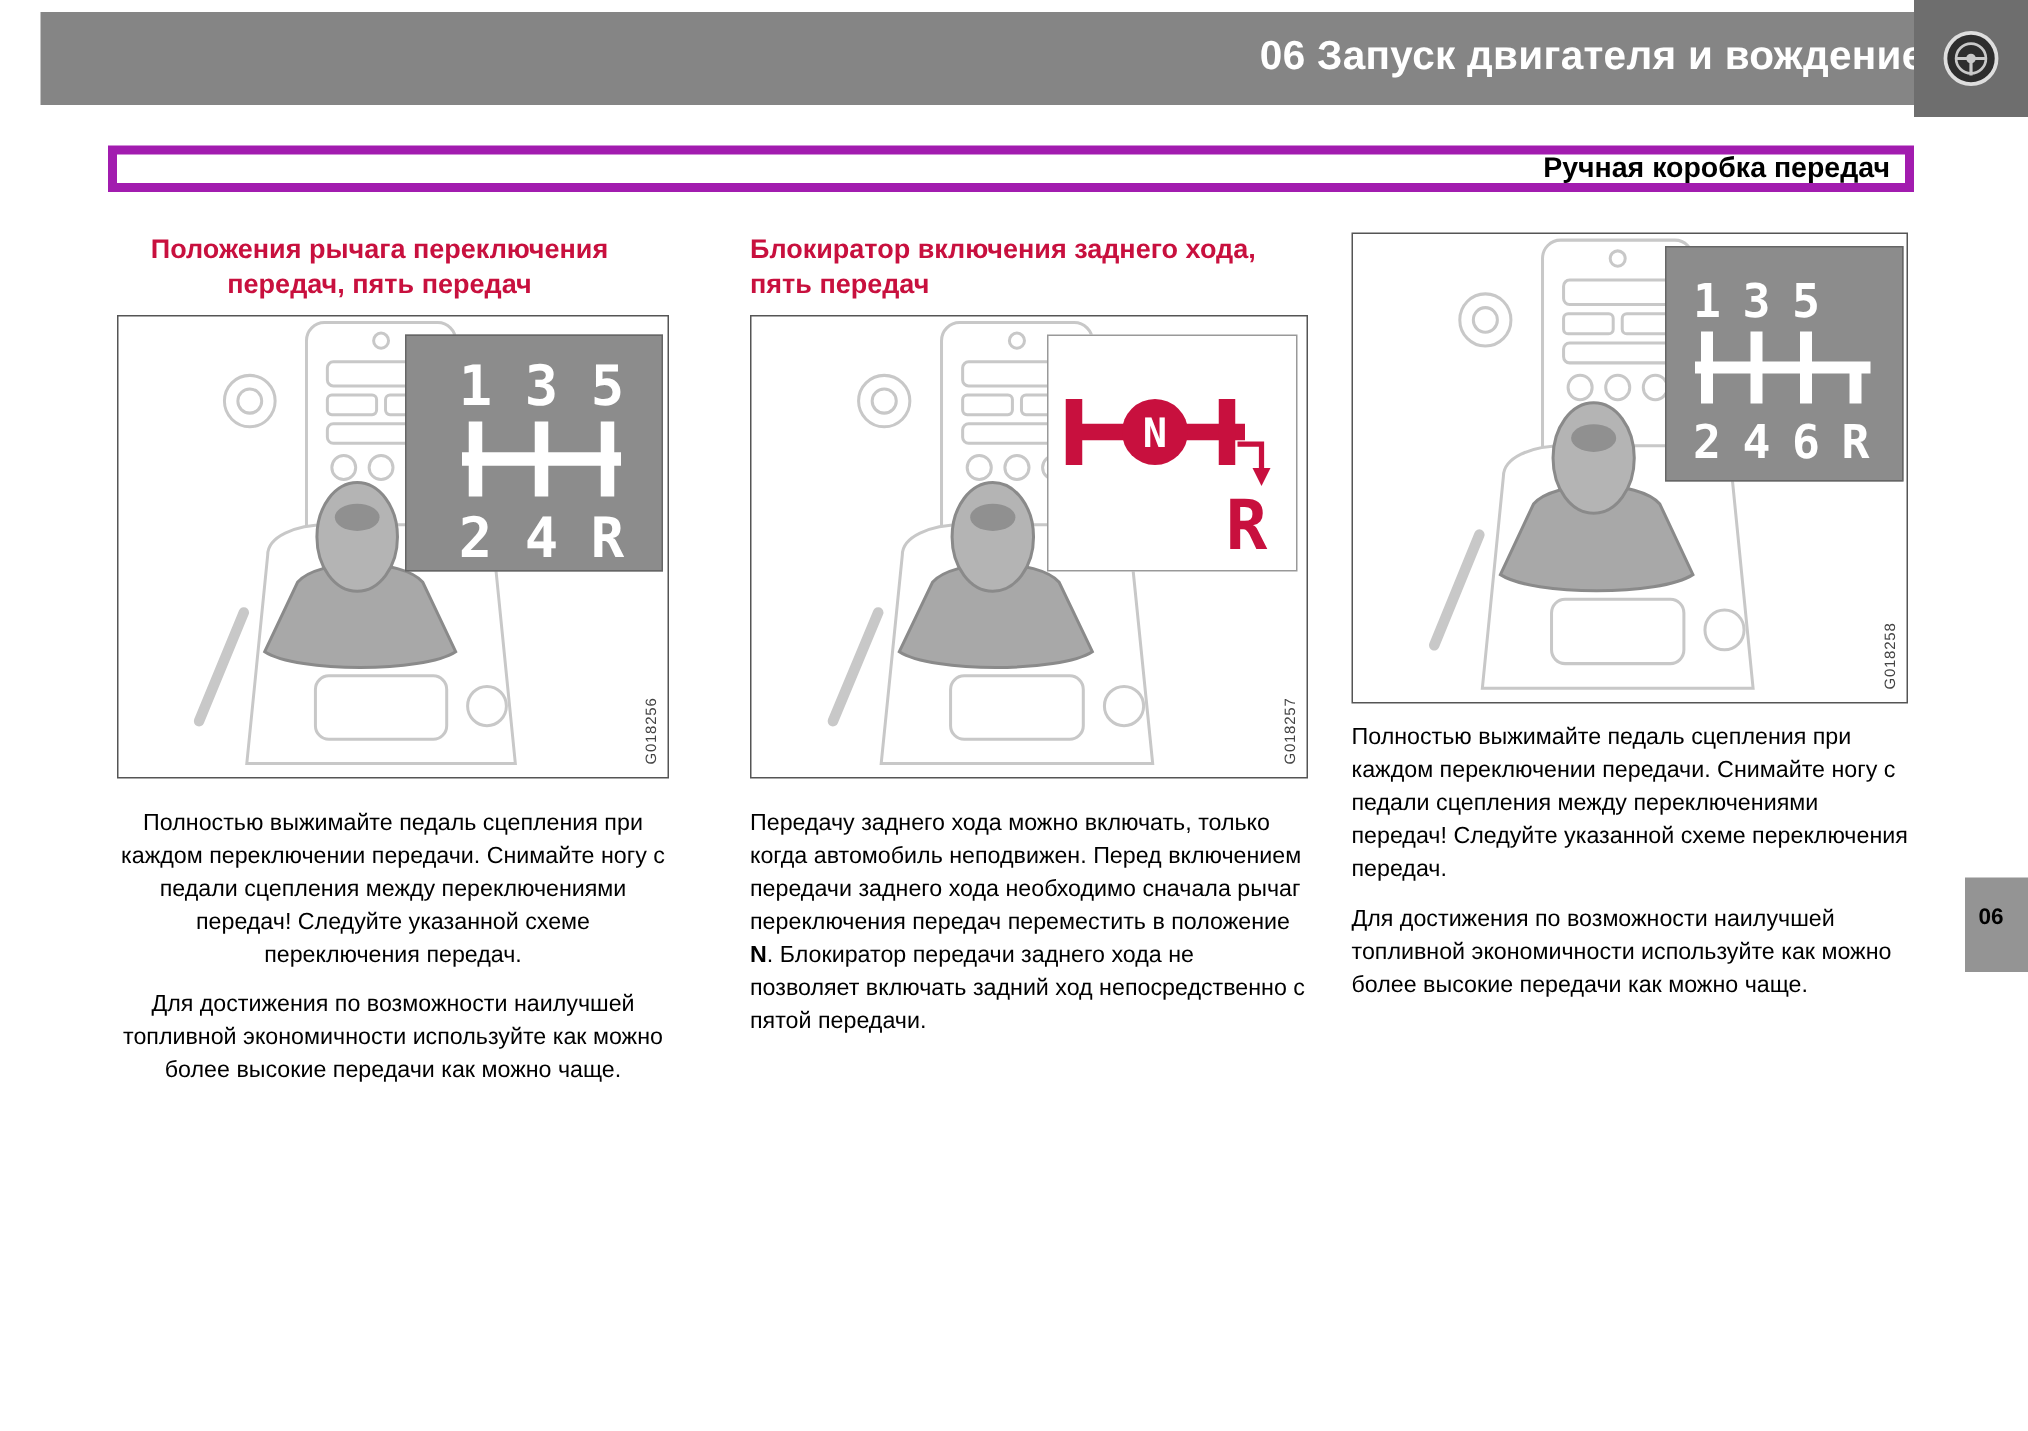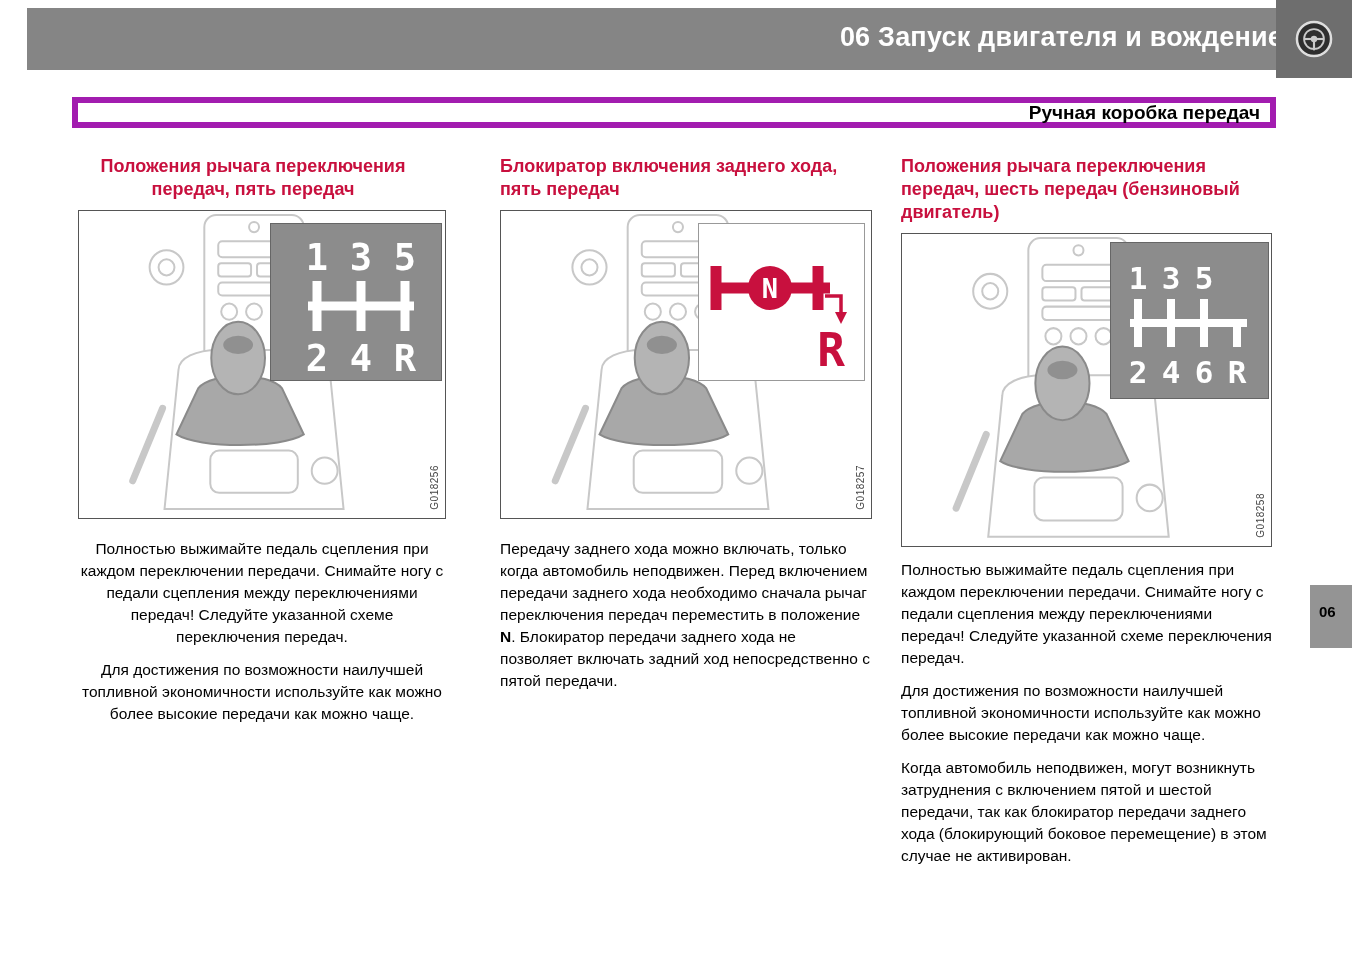--- a/index.html
+++ b/index.html
@@ -135,21 +135,20 @@
           <polygon points="136,88 148,88 142,100" fill="#c8103e"></polygon>
           <text class="ptext" x="132" y="142" font-size="46" text-anchor="middle" fill="#c8103e">R</text>
         </svg>
       </div>
       <div class="fig-code">G018257</div>
     </figure>
     <p class="body"><span>Передачу заднего хода можно включать, только когда автомобиль неподвижен. Перед включением передачи заднего хода необходимо сначала рычаг переключения передач переместить в положение </span><b>N</b><span>. Блокиратор передачи заднего хода не позволяет включать задний ход непосредственно с пятой передачи.</span></p>
   </section>
 
   <section class="col" style="left:901px;width:371px;">
-    <h2 class="col-heading">Положения рычага переключения передач, шесть передач (бензиновый двигатель)</h2>
     <figure class="fig" style="height:312px;margin-bottom:12px;">
       <svg class="art" viewBox="0 0 368 305" preserveAspectRatio="none">
         <use href="#console-art"></use>
       </svg>
       <div class="inset inset-gray" style="top:8px;right:2px;width:157px;height:155px;">
         <svg viewBox="0 0 157 155">
           <g stroke="#fff" stroke-width="8">
             <line x1="19" y1="80" x2="136" y2="80"></line>
             <line x1="27" y1="56" x2="27" y2="104"></line>
             <line x1="60" y1="56" x2="60" y2="104"></line>
@@ -164,19 +163,18 @@
             <text x="60" y="140">4</text>
             <text x="93" y="140">6</text>
             <text x="126" y="140">R</text>
           </g>
         </svg>
       </div>
       <div class="fig-code">G018258</div>
     </figure>
     <p class="body">Полностью выжимайте педаль сцепления при каждом переключении передачи. Снимайте ногу с педали сцепления между переключениями передач! Следуйте указанной схеме переключения передач.</p>
     <p class="body">Для достижения по возможности наилучшей топливной экономичности используйте как можно более высокие передачи как можно чаще.</p>
-    <p class="body">Когда автомобиль неподвижен, могут возникнуть затруднения с включением пятой и шестой передачи, так как блокиратор передачи заднего хода (блокирующий боковое перемещение) в этом случае не активирован.</p>
   </section>
 
   <div class="side-tab">06</div>
 
 
 </div>
 
 </body></html>

